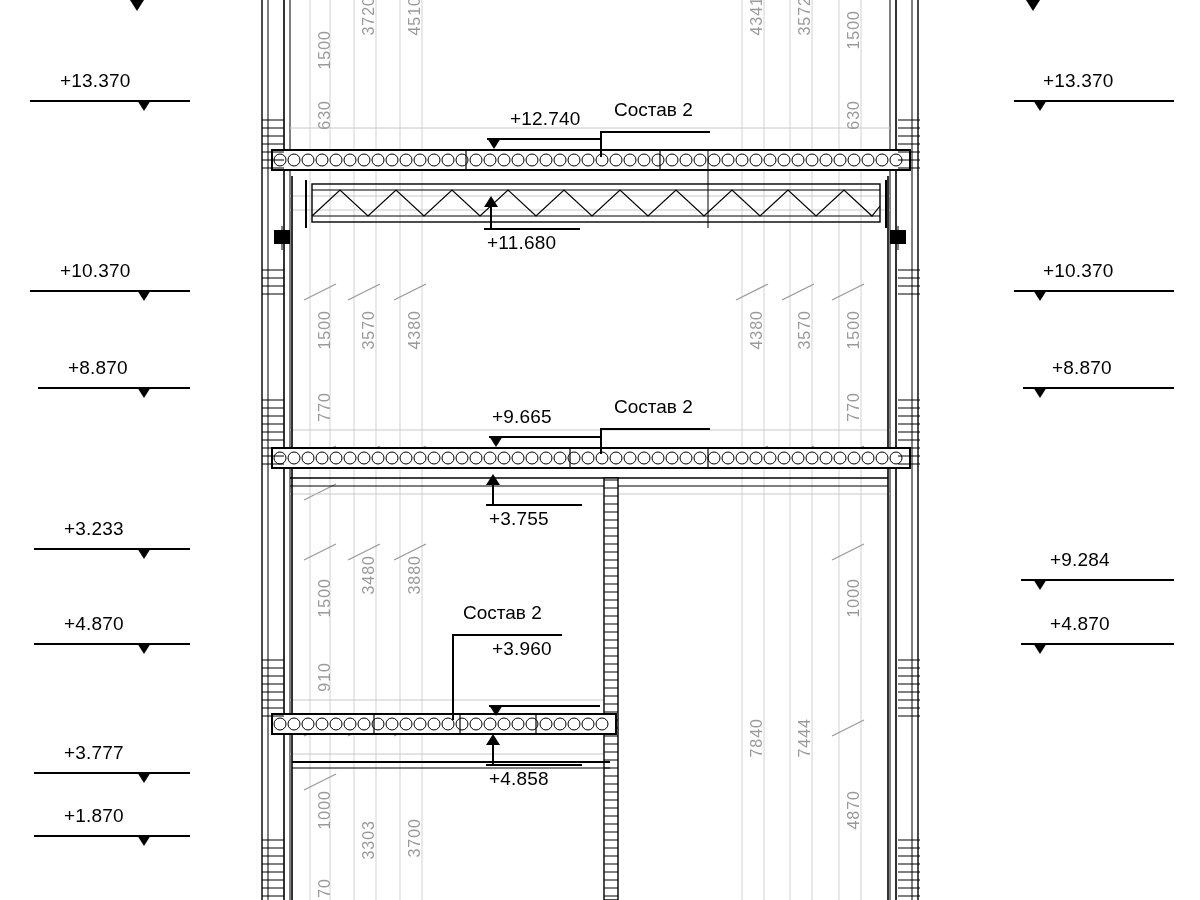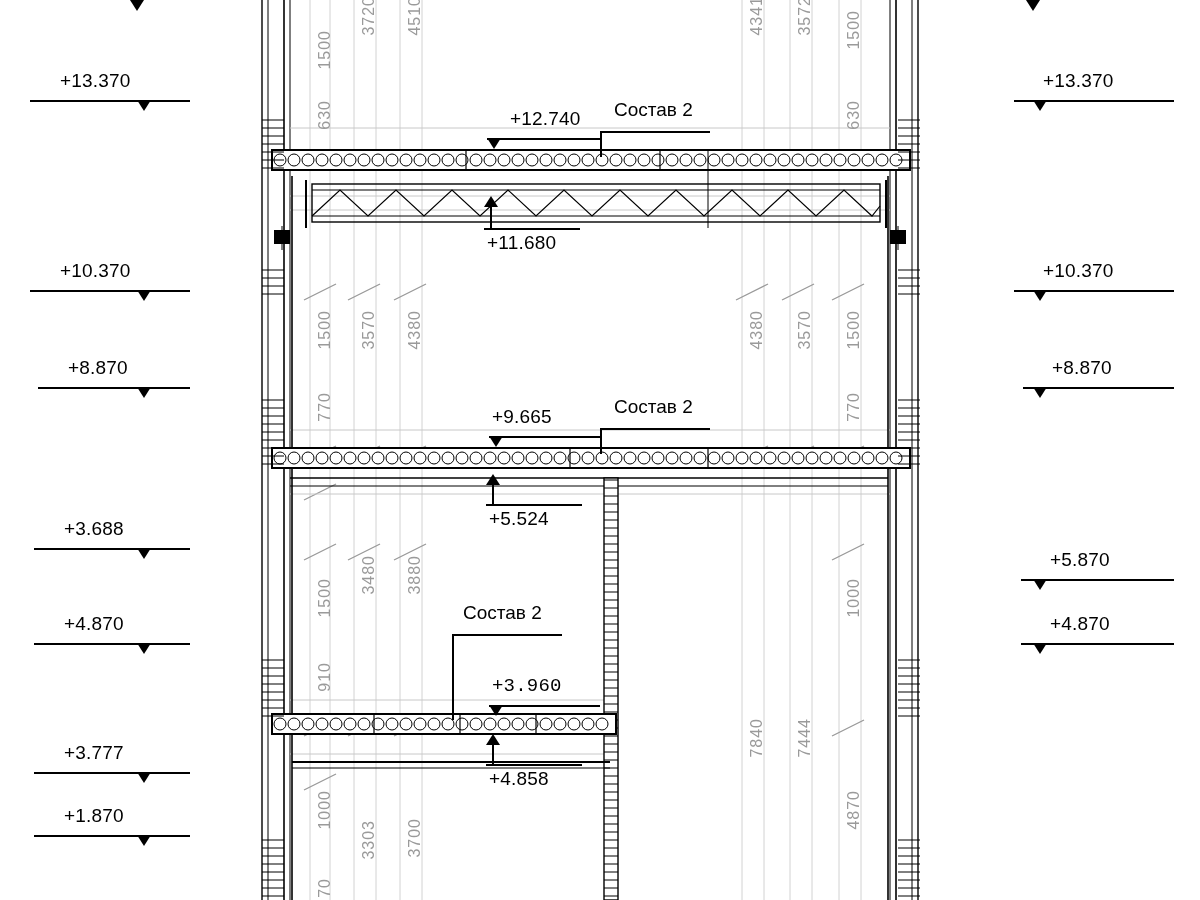--- a/index.html
+++ b/index.html
@@ -391,21 +391,21 @@
     <div class="arrow-dn" style="left:137px;top:100px;"></div>
 
     <div class="lbl elev" style="left:60px;top:260px;">+10.370</div>
     <div class="elev-line" style="left:30px;top:290px;width:160px;"></div>
     <div class="arrow-dn" style="left:137px;top:290px;"></div>
 
     <div class="lbl elev" style="left:68px;top:357px;">+8.870</div>
     <div class="elev-line" style="left:38px;top:387px;width:152px;"></div>
     <div class="arrow-dn" style="left:137px;top:387px;"></div>
 
-    <div class="lbl elev" style="left:64px;top:518px;">+3.688</div>
+    <div class="lbl elev" style="left:64px;top:518px;">+3.233</div>
     <div class="elev-line" style="left:34px;top:548px;width:156px;"></div>
     <div class="arrow-dn" style="left:137px;top:548px;"></div>
 
     <div class="lbl elev" style="left:64px;top:613px;">+4.870</div>
     <div class="elev-line" style="left:34px;top:643px;width:156px;"></div>
     <div class="arrow-dn" style="left:137px;top:643px;"></div>
 
     <div class="lbl elev" style="left:64px;top:742px;">+3.777</div>
     <div class="elev-line" style="left:34px;top:772px;width:156px;"></div>
     <div class="arrow-dn" style="left:137px;top:772px;"></div>
@@ -423,21 +423,21 @@
     <div class="arrow-dn" style="left:1033px;top:100px;"></div>
 
     <div class="lbl elev" style="left:1043px;top:260px;">+10.370</div>
     <div class="elev-line" style="left:1014px;top:290px;width:160px;"></div>
     <div class="arrow-dn" style="left:1033px;top:290px;"></div>
 
     <div class="lbl elev" style="left:1052px;top:357px;">+8.870</div>
     <div class="elev-line" style="left:1023px;top:387px;width:151px;"></div>
     <div class="arrow-dn" style="left:1033px;top:387px;"></div>
 
-    <div class="lbl elev" style="left:1050px;top:549px;">+5.870</div>
+    <div class="lbl elev" style="left:1050px;top:549px;">+9.284</div>
     <div class="elev-line" style="left:1021px;top:579px;width:153px;"></div>
     <div class="arrow-dn" style="left:1033px;top:579px;"></div>
 
     <div class="lbl elev" style="left:1050px;top:613px;">+4.870</div>
     <div class="elev-line" style="left:1021px;top:643px;width:153px;"></div>
     <div class="arrow-dn" style="left:1033px;top:643px;"></div>
 
     <div class="arrow-dn" style="left:1026px;top:0px;"></div>
   </div>
 
@@ -448,26 +448,26 @@
 
     <div class="lbl elev" style="left:487px;top:232px;text-align:center;">+11.680</div>
     <div class="elev-line" style="left:484px;top:228px;width:96px;"></div>
     <div style="position:absolute;left:484px;top:196px;width:0;height:0;border-left:7px solid transparent;border-right:7px solid transparent;border-bottom:11px solid #000;"></div>
     <div class="leadv" style="left:490px;top:200px;height:30px;"></div>
 
     <div class="lbl elev" style="left:492px;top:406px;">+9.665</div>
     <div class="elev-line" style="left:489px;top:436px;width:111px;"></div>
     <div class="arrow-dn" style="left:489px;top:436px;"></div>
 
-    <div class="lbl elev" style="left:489px;top:508px;">+5.524</div>
+    <div class="lbl elev" style="left:489px;top:508px;">+3.755</div>
     <div class="elev-line" style="left:486px;top:504px;width:96px;"></div>
     <div style="position:absolute;left:486px;top:474px;width:0;height:0;border-left:7px solid transparent;border-right:7px solid transparent;border-bottom:11px solid #000;"></div>
     <div class="leadv" style="left:492px;top:478px;height:28px;"></div>
 
-    <div class="lbl elev" style="left:492px;top:675px;font-family:Liberation Mono, monospace;">+3.960</div>
+    <div class="lbl elev" style="left:492px;top:638px;">+3.960</div>
     <div class="elev-line" style="left:489px;top:705px;width:111px;"></div>
     <div class="arrow-dn" style="left:489px;top:705px;"></div>
 
     <div class="lbl elev" style="left:489px;top:768px;">+4.858</div>
     <div class="elev-line" style="left:486px;top:764px;width:96px;"></div>
     <div style="position:absolute;left:486px;top:734px;width:0;height:0;border-left:7px solid transparent;border-right:7px solid transparent;border-bottom:11px solid #000;"></div>
     <div class="leadv" style="left:492px;top:738px;height:28px;"></div>
   </div>
 
   <div>

